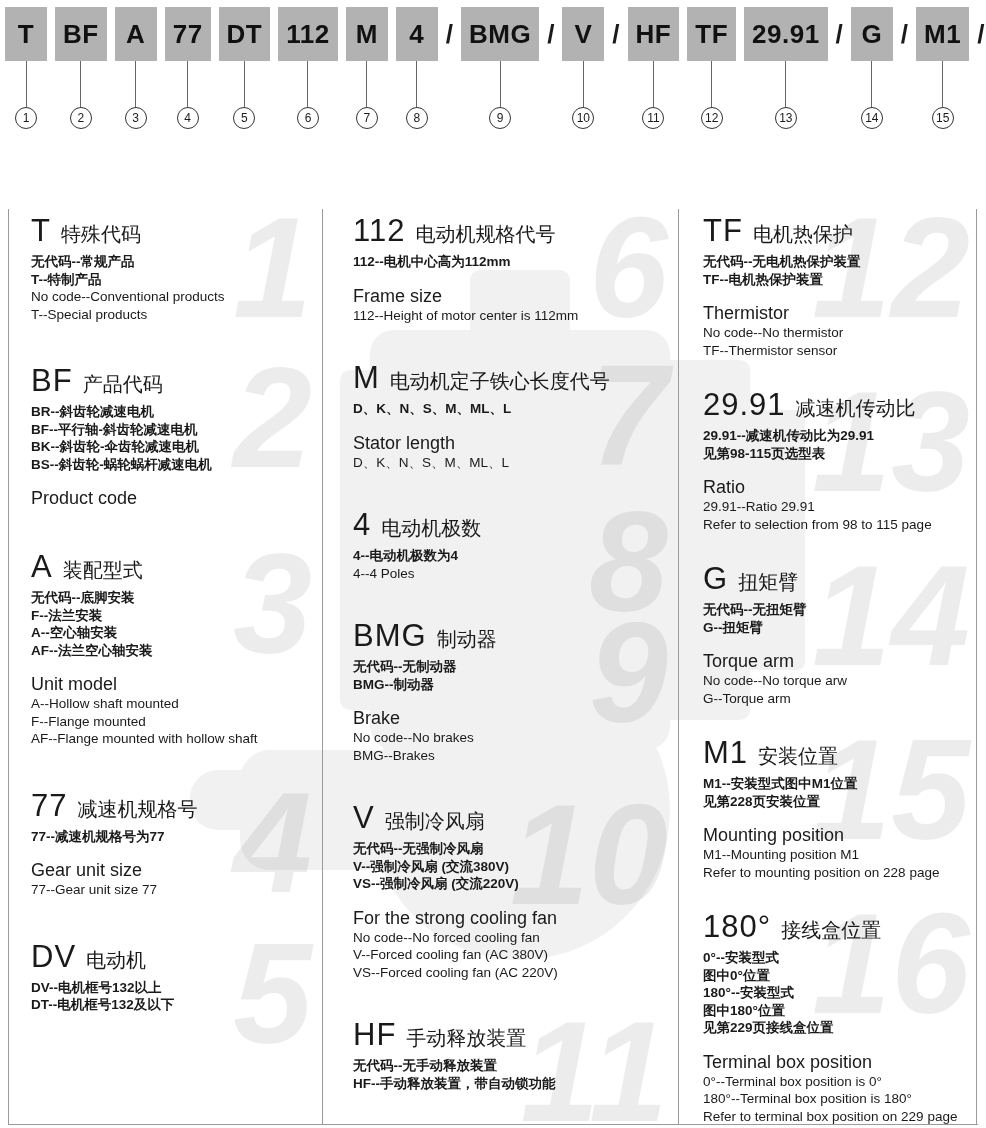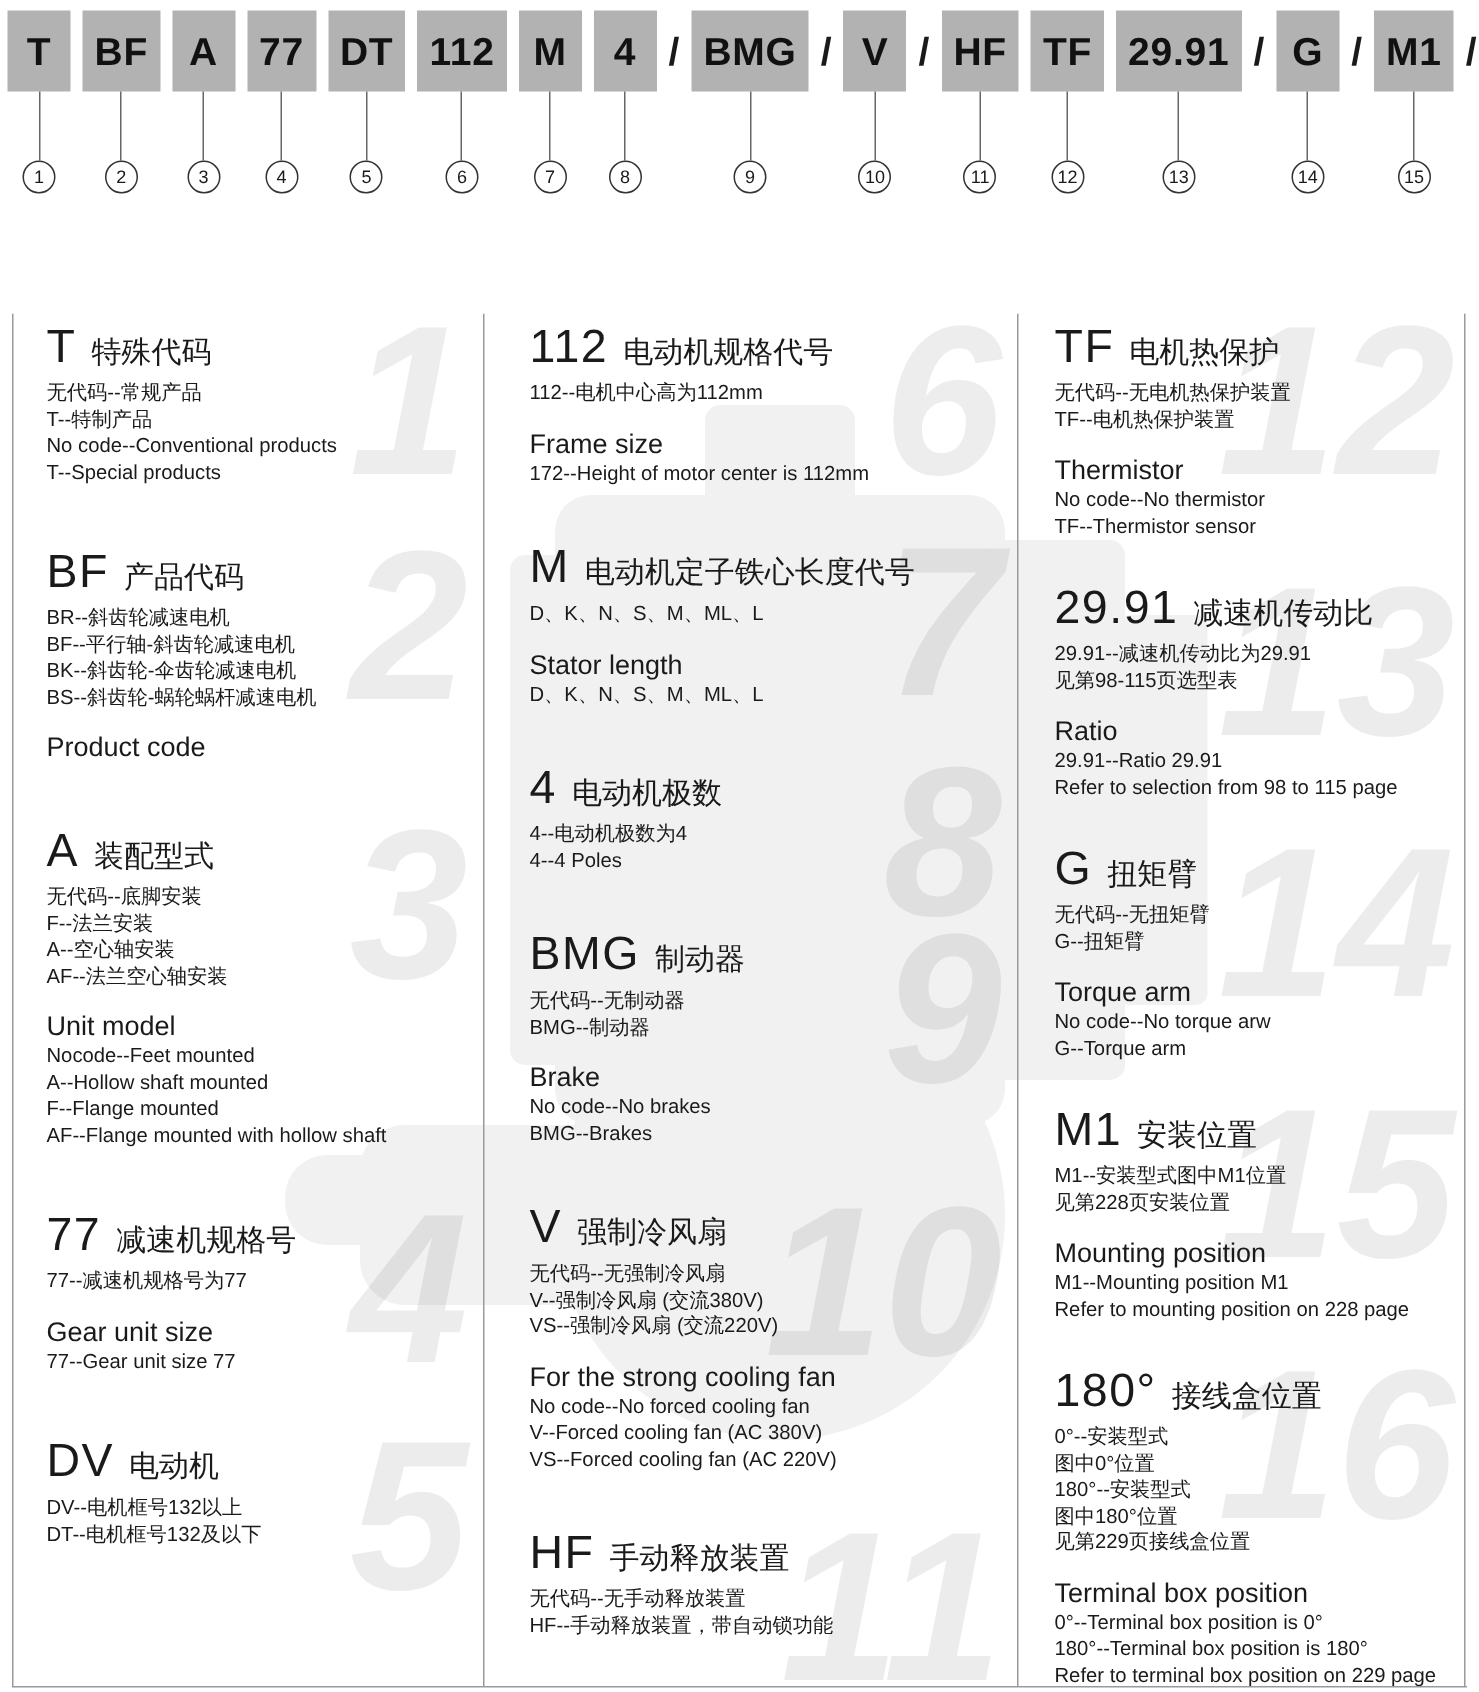--- a/index.html
+++ b/index.html
@@ -71,21 +71,21 @@
   .heading .code{
     font-size:31px;
     font-weight:400;
     margin-right:10px;
     letter-spacing:1px;
   }
   .heading .title-zh{font-size:20px;font-weight:normal;}
   .zh-lines div{
     font-size:13.5px;
     line-height:17.5px;
-    font-weight:normal;
+    font-weight:bold;
     white-space:nowrap;
   }
   .en-title{font-size:18px;margin-top:14px;line-height:22px;}
   .en-lines div{font-size:13.5px;line-height:17.5px;}
   .ghost{
     position:absolute;
     right:-4px;top:-16px;
     font-size:142px;
     font-style:italic;
     font-weight:bold;
@@ -296,21 +296,20 @@
       <span class="title-zh">装配型式</span>
     </h2>
     <div class="zh-lines">
           <div>无代码--底脚安装</div>
           <div>F--法兰安装</div>
           <div>A--空心轴安装</div>
           <div>AF--法兰空心轴安装</div>
         </div>
     <div class="en-title">Unit model</div>
     <div class="en-lines">
-          <div>Nocode--Feet mounted</div>
           <div>A--Hollow shaft mounted</div>
           <div>F--Flange mounted</div>
           <div>AF--Flange mounted with hollow shaft</div>
         </div>
   </section>
 
   <section class="section">
     <div class="ghost">4</div>
     <h2 class="heading">
       <span class="code">77</span>
@@ -343,21 +342,21 @@
     <div class="ghost">6</div>
     <h2 class="heading">
       <span class="code">112</span>
       <span class="title-zh">电动机规格代号</span>
     </h2>
     <div class="zh-lines">
           <div>112--电机中心高为112mm</div>
         </div>
     <div class="en-title">Frame size</div>
     <div class="en-lines">
-          <div>172--Height of motor center is 112mm</div>
+          <div>112--Height of motor center is 112mm</div>
         </div>
   </section>
 
   <section class="section">
     <div class="ghost">7</div>
     <h2 class="heading">
       <span class="code">M</span>
       <span class="title-zh">电动机定子铁心长度代号</span>
     </h2>
     <div class="zh-lines">

